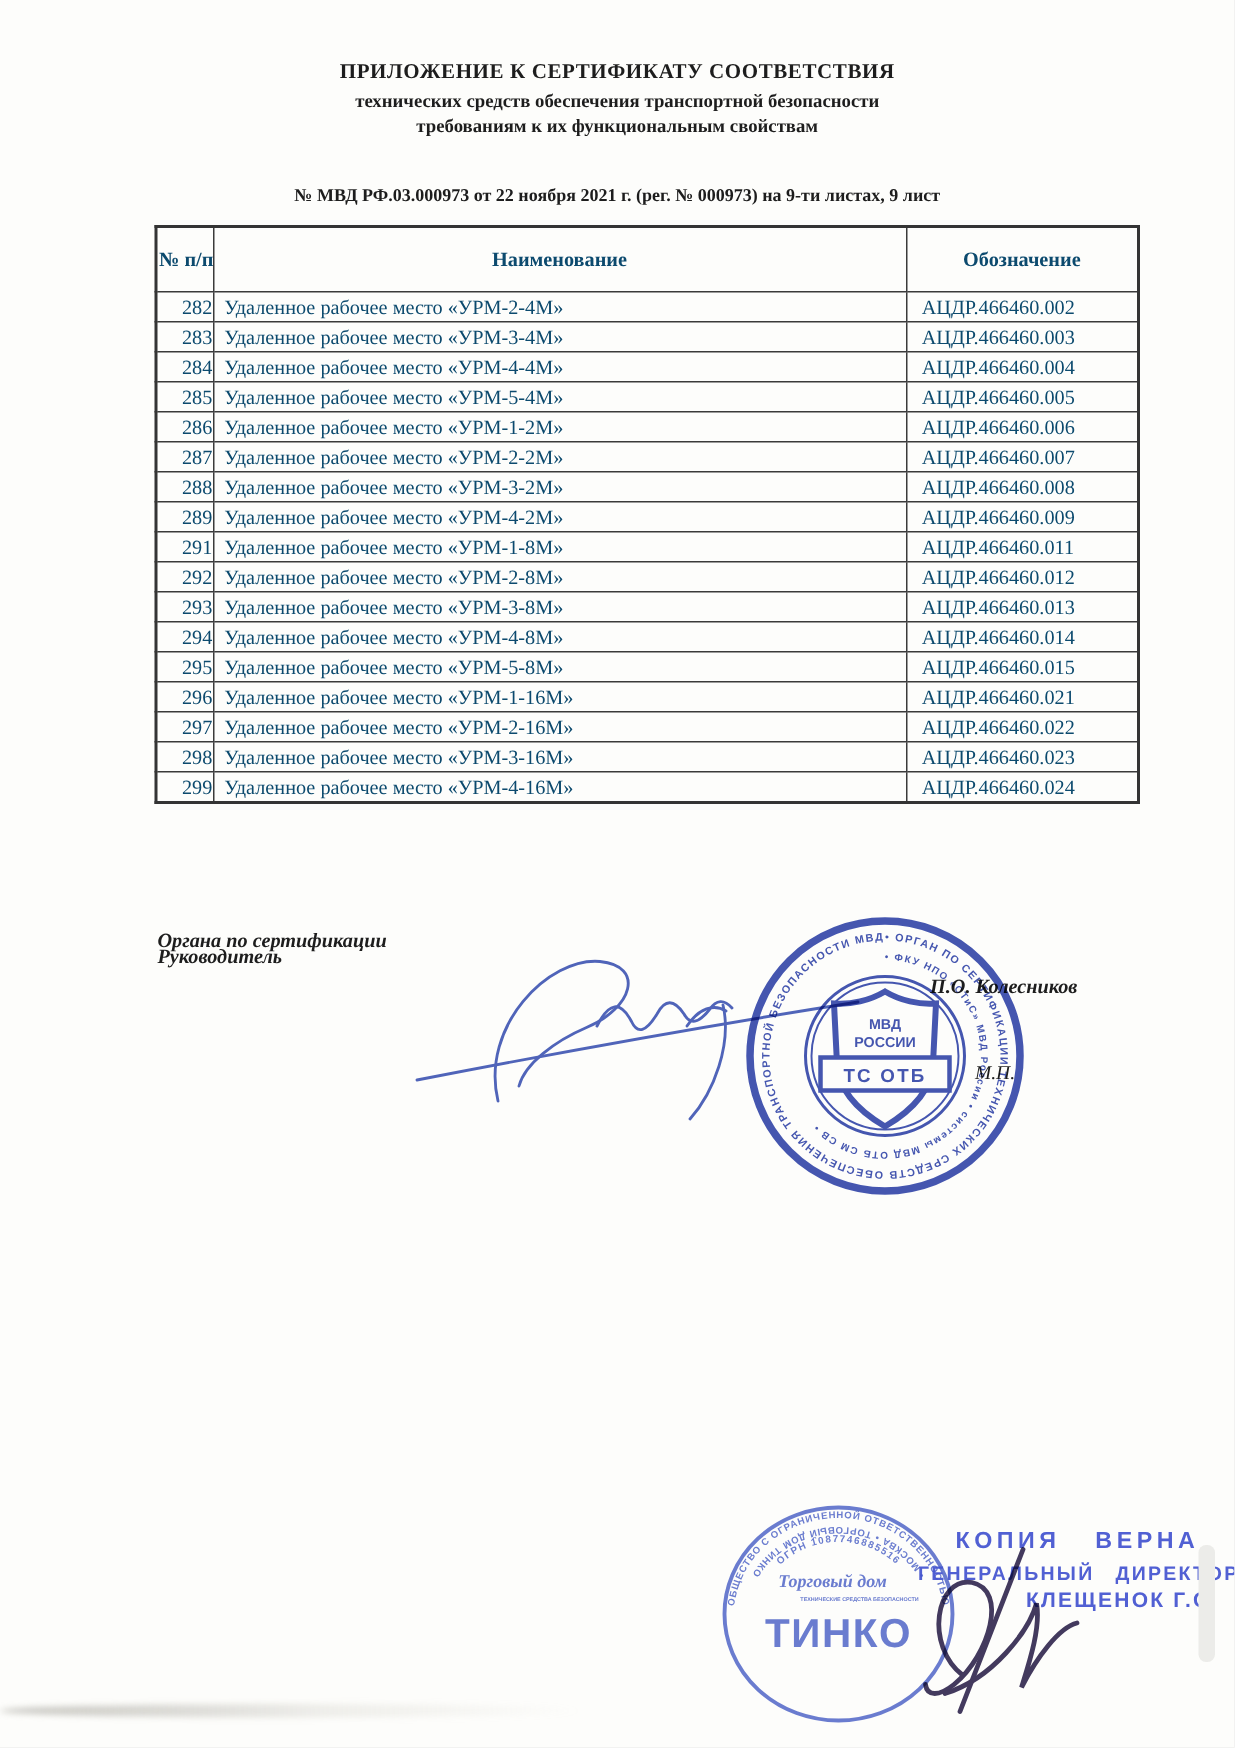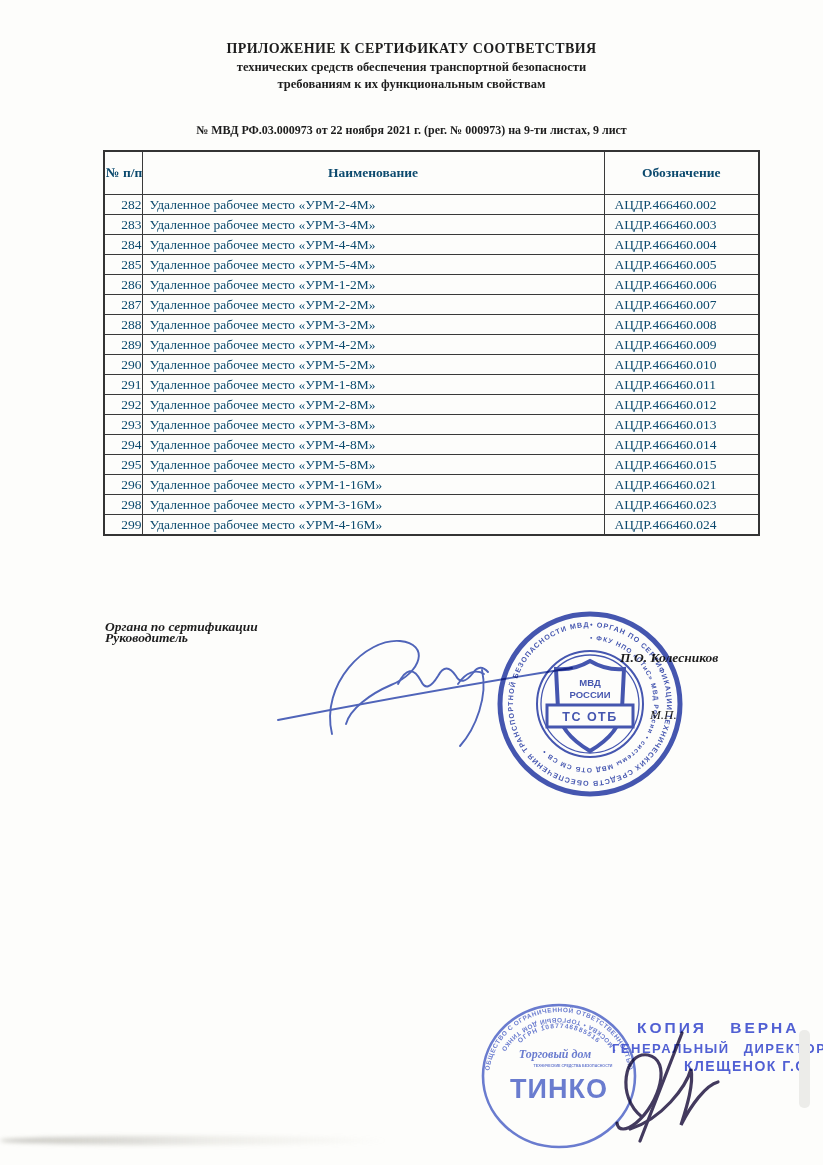--- a/index.html
+++ b/index.html
@@ -119,25 +119,20 @@
       <td class="c-name">Удаленное рабочее место «УРМ-3-2М»</td>
       <td class="c-code">АЦДР.466460.008</td>
     </tr>
 
     <tr>
       <td class="c-num">289</td>
       <td class="c-name">Удаленное рабочее место «УРМ-4-2М»</td>
       <td class="c-code">АЦДР.466460.009</td>
     </tr>
 
-    <tr>
-      <td class="c-num">290</td>
-      <td class="c-name">Удаленное рабочее место «УРМ-5-2М»</td>
-      <td class="c-code">АЦДР.466460.010</td>
-    </tr>
 
     <tr>
       <td class="c-num">291</td>
       <td class="c-name">Удаленное рабочее место «УРМ-1-8М»</td>
       <td class="c-code">АЦДР.466460.011</td>
     </tr>
 
     <tr>
       <td class="c-num">292</td>
       <td class="c-name">Удаленное рабочее место «УРМ-2-8М»</td>
@@ -161,20 +156,25 @@
       <td class="c-name">Удаленное рабочее место «УРМ-5-8М»</td>
       <td class="c-code">АЦДР.466460.015</td>
     </tr>
 
     <tr>
       <td class="c-num">296</td>
       <td class="c-name">Удаленное рабочее место «УРМ-1-16М»</td>
       <td class="c-code">АЦДР.466460.021</td>
     </tr>
 
+    <tr>
+      <td class="c-num">297</td>
+      <td class="c-name">Удаленное рабочее место «УРМ-2-16М»</td>
+      <td class="c-code">АЦДР.466460.022</td>
+    </tr>
 
     <tr>
       <td class="c-num">298</td>
       <td class="c-name">Удаленное рабочее место «УРМ-3-16М»</td>
       <td class="c-code">АЦДР.466460.023</td>
     </tr>
 
     <tr>
       <td class="c-num">299</td>
       <td class="c-name">Удаленное рабочее место «УРМ-4-16М»</td>

